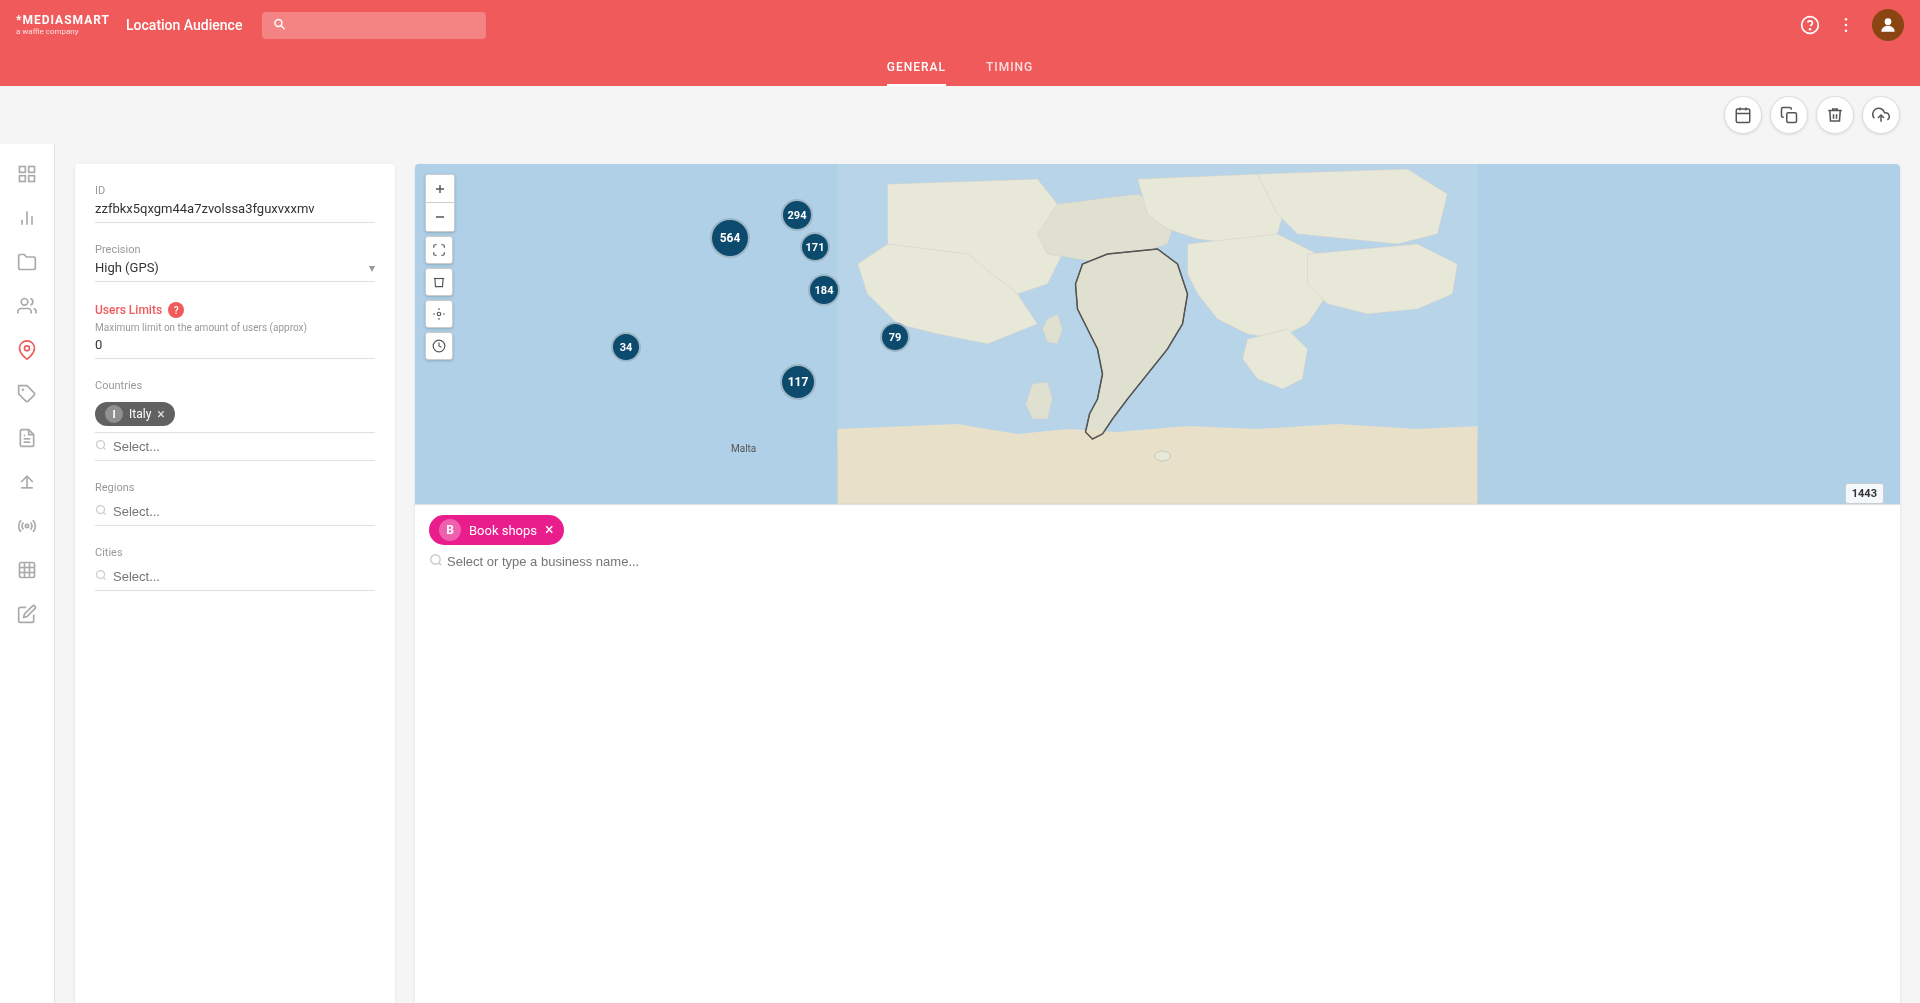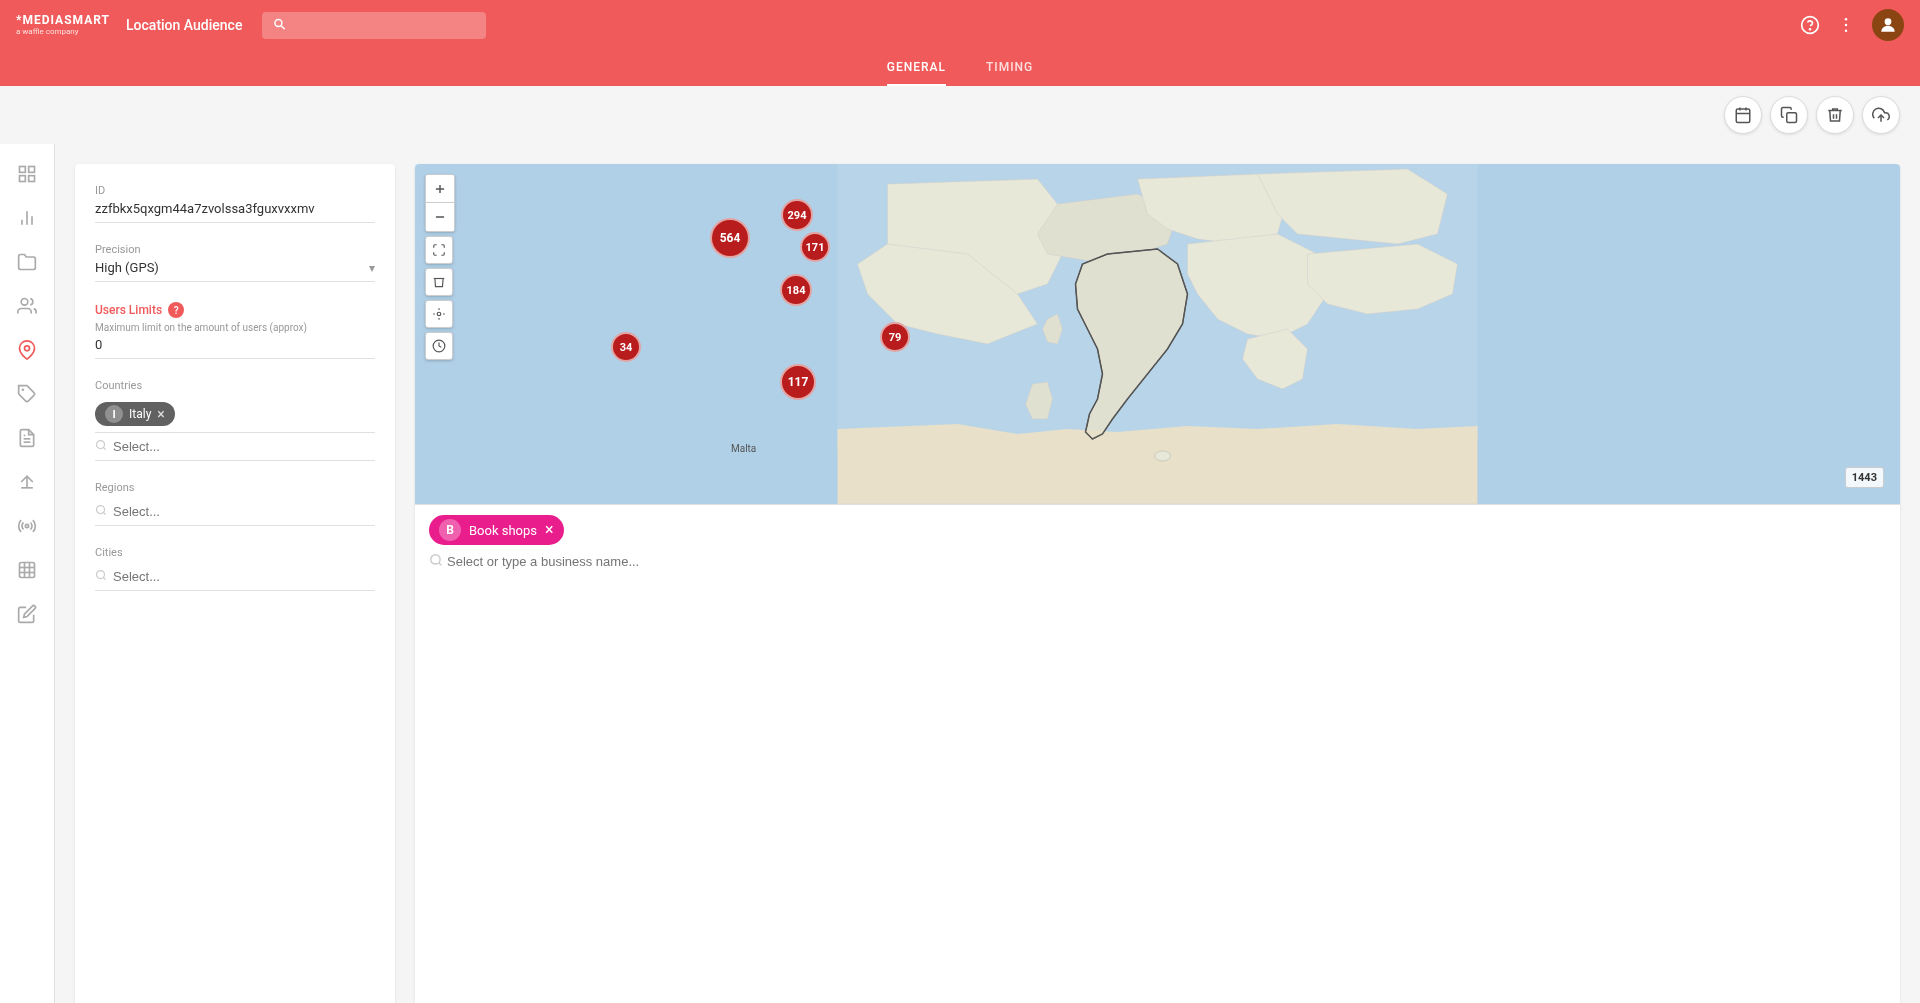--- a/index.html
+++ b/index.html
@@ -432,21 +432,21 @@
       width: 100%;
       height: 340px;
       position: relative;
       background: #b0d0e8;
       overflow: hidden;
     }
 
     
     .map-badge {
       position: absolute;
-      background: #b91c1c;
+      background: #0c4a6e;
       color: white;
       border-radius: 50%;
       font-size: 11px;
       font-weight: bold;
       display: flex;
       align-items: center;
       justify-content: center;
       border: 2px solid rgba(255,255,255,0.6);
     }
 
@@ -778,29 +778,29 @@
               </svg>
           </button>
         </div>
 
         <div class="map-badge map-badge-md" style="position:absolute;left:295px;top:54px;width:40px;height:40px;font-size:12px;">564</div>
 
         <div class="map-badge map-badge-sm" style="position:absolute;left:366px;top:35px;width:32px;height:32px;">294</div>
 
         <div class="map-badge map-badge-sm" style="position:absolute;left:385px;top:68px;width:30px;height:30px;font-size:11px;">171</div>
 
-        <div class="map-badge map-badge-sm" style="position:absolute;left:365px;top:110px;width:32px;height:32px;">184</div>
+        <div class="map-badge map-badge-sm" style="position:absolute;left:393px;top:110px;width:32px;height:32px;">184</div>
 
         <div class="map-badge map-badge-sm" style="position:absolute;left:196px;top:168px;width:30px;height:30px;font-size:11px;">34</div>
 
         <div class="map-badge map-badge-sm" style="position:absolute;left:465px;top:158px;width:30px;height:30px;font-size:11px;">79</div>
 
         <div class="map-badge map-badge-md" style="position:absolute;left:365px;top:200px;width:36px;height:36px;font-size:12px;">117</div>
 
-        <div class="map-badge-corner" style="position:absolute;right:16px;bottom:16px;">1443</div>
+        <div class="map-badge-corner" style="position:absolute;right:16px;bottom:0;">1443</div>
 
         <div style="position:absolute;left:316px;bottom:50px;font-size:10px;color:#555;">Malta</div>
       </div>
 
       <div class="business-bar">
         <div class="business-tag-row">
           <div class="business-tag">
             <span class="business-tag-letter">B</span>
             <span>Book shops</span>
             <span class="business-tag-close">×</span>

